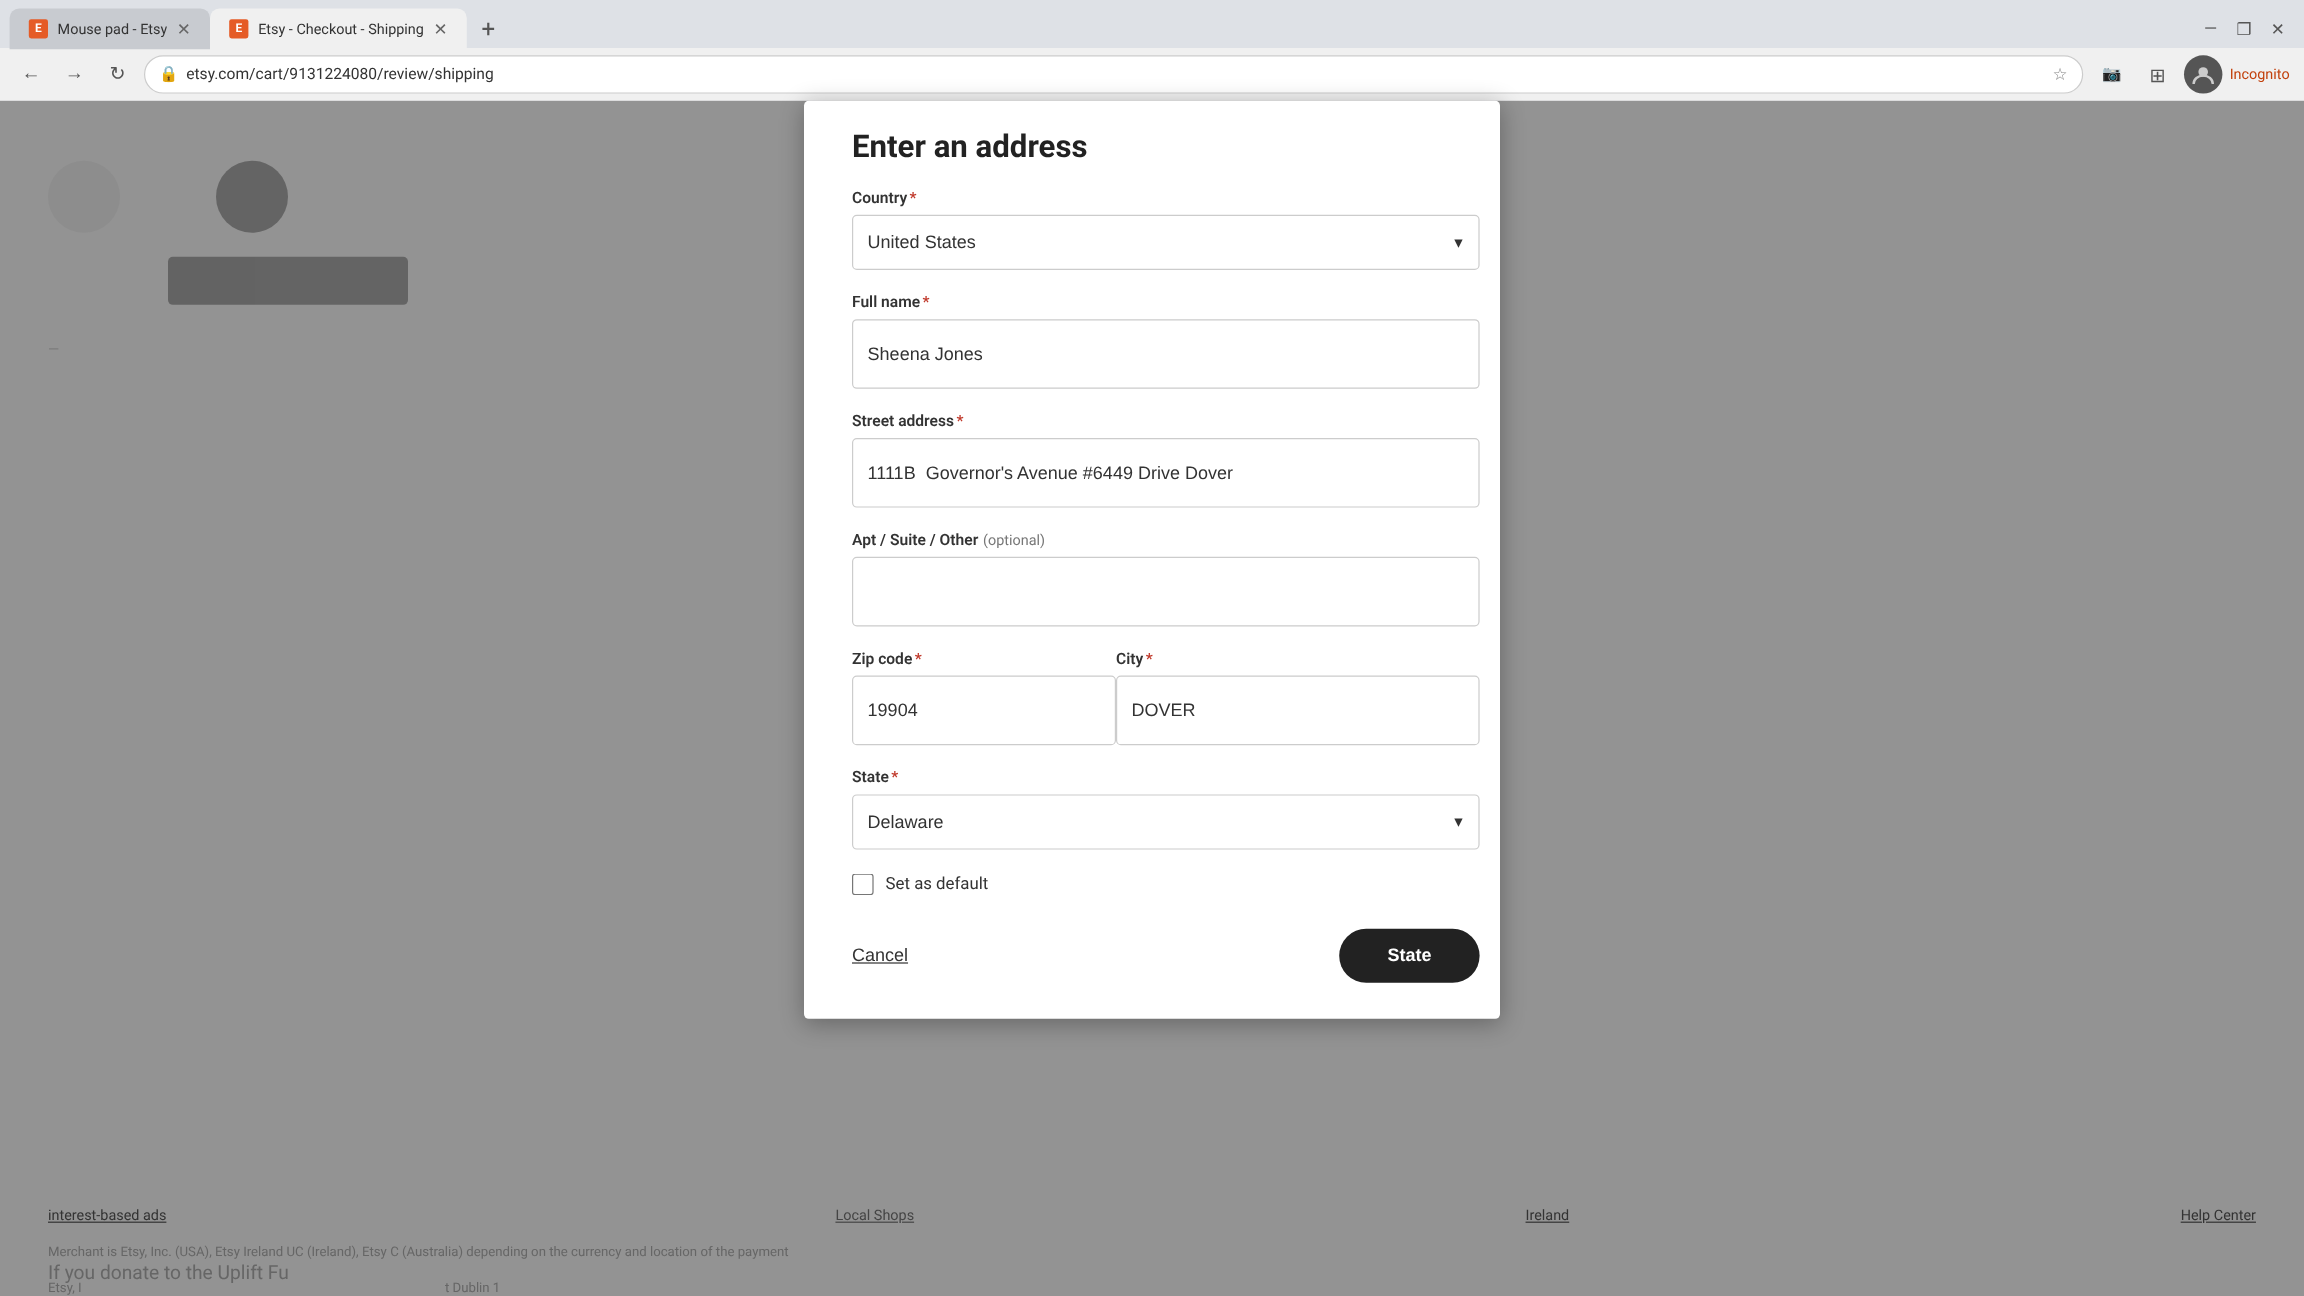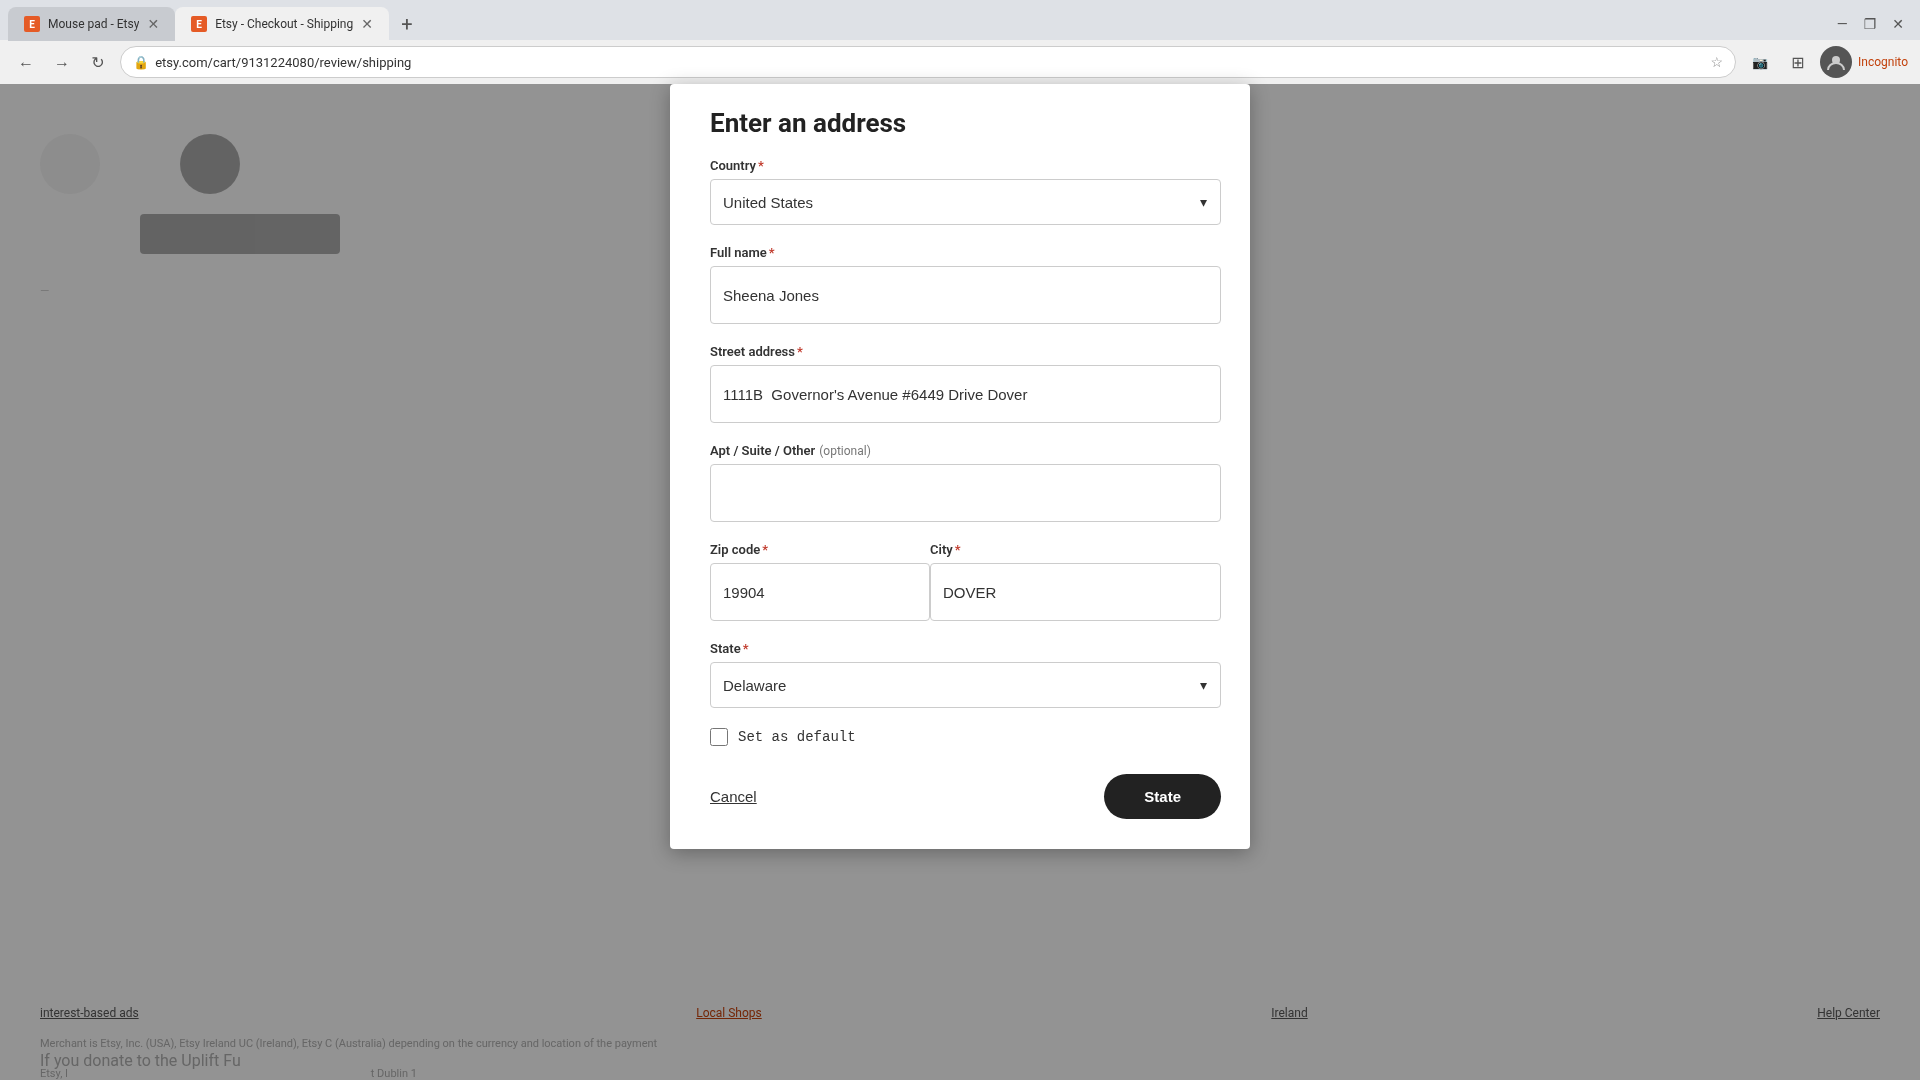--- a/index.html
+++ b/index.html
@@ -221,21 +221,21 @@
     
     .modal {
       position: absolute;
       top: 84px;
       left: 50%;
       transform: translateX(-50%);
       width: 580px;
       background: white;
       border-radius: 4px;
       z-index: 20;
-      padding: 0 29px 30px 40px;
+      padding: 0 17px 30px 40px;
       box-shadow: 0 4px 20px rgba(0,0,0,0.3);
     }
 
     .modal-title {
       font-size: 26px;
       font-weight: bold;
       color: #222;
       padding: 24px 0 20px 0;
       border-bottom: none;
     }
@@ -329,21 +329,20 @@
       height: 18px;
       border: 2px solid #999;
       border-radius: 3px;
       cursor: pointer;
       flex-shrink: 0;
     }
 
     .checkbox-label {
       font-size: 14px;
       color: #333;
-      font-family: Liberation Mono, monospace;
     }
 
     .modal-actions {
       display: flex;
       justify-content: space-between;
       align-items: center;
     }
 
     .cancel-btn {
       background: none;
@@ -427,21 +426,21 @@
       <div style="width:60px;height:60px;border-radius:50%;background:#ddd;"></div>
       <div style="width:60px;height:60px;border-radius:50%;background:#333;position:relative;left:60px;"></div>
     </div>
     <div style="margin-top:20px;width:200px;height:40px;background:#333;border-radius:4px;margin-left:100px;"></div>
     <div style="margin-top:30px;color:#888;font-size:12px;">—</div>
   </div>
 
   <div style="position:absolute;bottom:60px;left:0;right:0;padding:0 40px;">
     <div style="font-size:12px;color:#888;display:flex;gap:20px;justify-content:space-between;">
       <span style="text-decoration:underline;color:#555;">interest-based ads</span>
-      <span style="text-decoration:underline;color:#c2410c;padding-left:48px;">Local Shops</span>
+      <span style="text-decoration:underline;color:#737373;padding-left:48px;">Local Shops</span>
       <span style="text-decoration:underline;color:#555;">Ireland</span>
       <span style="text-decoration:underline;color:#555;">Help Center</span>
     </div>
   </div>
   <div style="position:absolute;bottom:30px;left:40px;right:40px;font-size:11px;color:#aaa;">Merchant is Etsy, Inc. (USA), Etsy Ireland UC (Ireland), Etsy C (Australia) depending on the currency and location of the payment</div>
   <div style="position:absolute;bottom:10px;left:40px;font-size:16px;color:#aaa;">
     <span>If you donate to the Uplift Fu</span>
   </div>
   <div style="position:absolute;bottom:0px;left:40px;font-size:11px;color:#aaa;">
     <span>Etsy, I</span>

